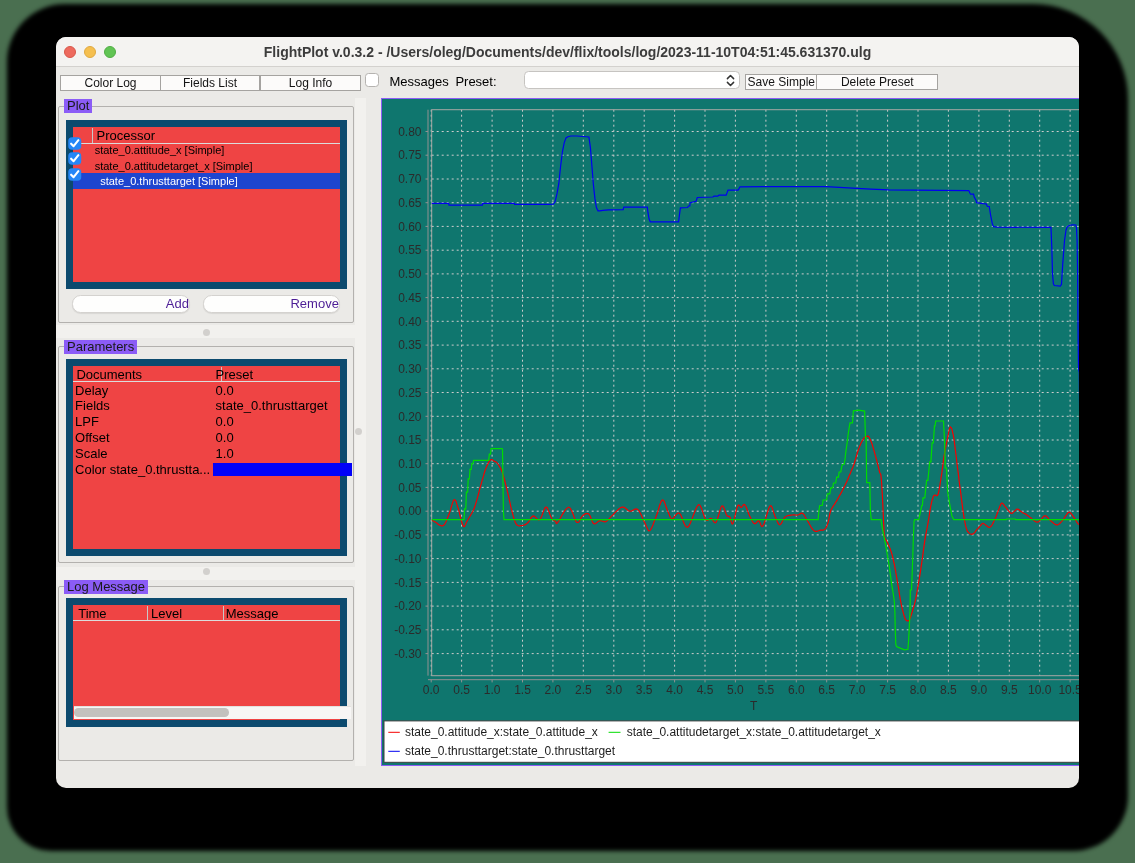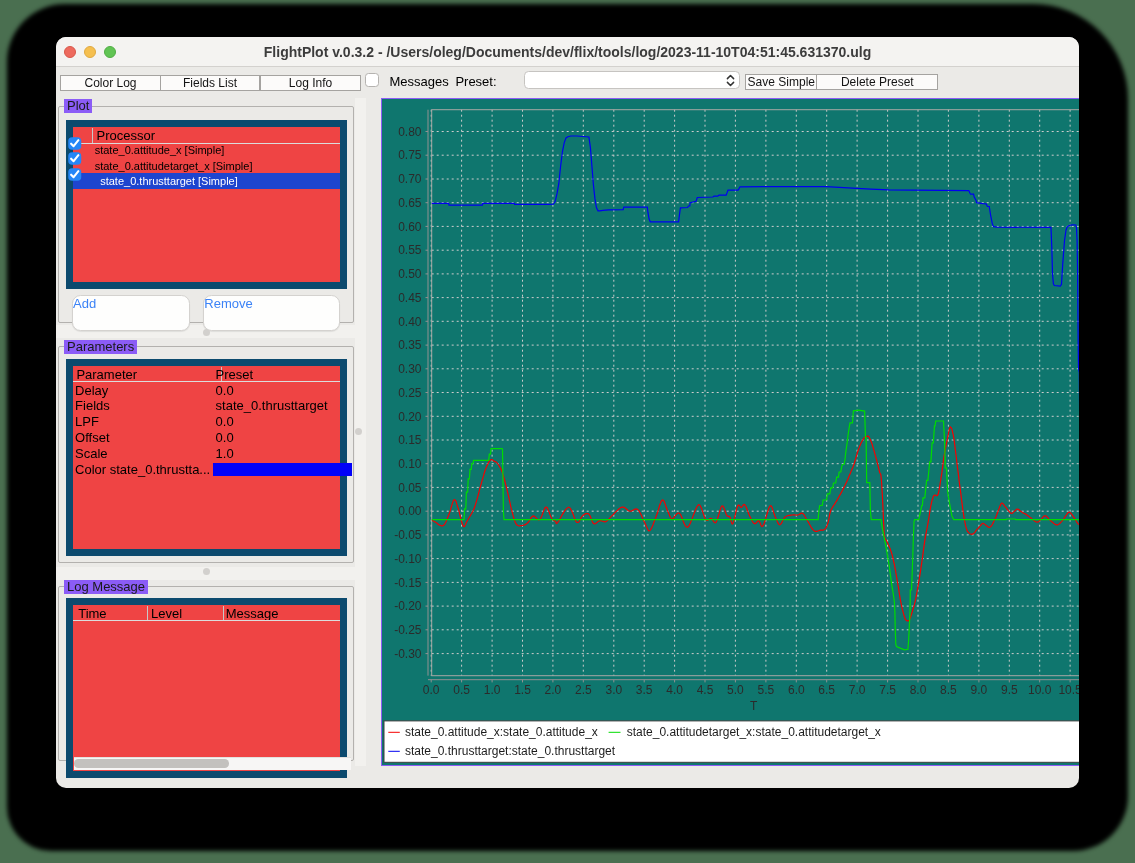--- a/index.html
+++ b/index.html
@@ -9,21 +9,21 @@
 #title{position:absolute;top:7px;width:100%;text-align:center;font-size:14px;font-weight:bold;color:#3c3c3c}
 .tbtn{position:absolute;height:16px;background:#fcfbfa;border:1px solid #a5a3a0;font-size:12px;text-align:center;line-height:14.5px;color:#141414;white-space:nowrap}
 .grp{position:absolute;left:2px;width:295.5px;border:1px solid #b3b1ae;border-radius:2px}
 .gtitle{position:absolute;left:8px;background:#8b5cf6;padding:0 3px;font-size:13px;color:#1a1a1a;line-height:14px}
 .tbl{position:absolute;background:#ef4444;border:7px solid #0c4a6e}
 .hdrline{position:absolute;left:0;width:100%;height:1px;background:#dcdcdc}
 .cdiv{position:absolute;top:1px;width:1px;background:#c8c8c8}
 .t12{font-size:11px;color:#000}
 .t13{font-size:13px;color:#000}
 .rowtxt{position:absolute;white-space:pre}
-.btn{position:absolute;height:36px;background:#fefefd;border:1px solid #d4d2cf;border-radius:8.5px;font-size:13px;text-align:left;line-height:16px;color:#3b82f6;box-shadow:0 1px 1px rgba(0,0,0,0.08)}
+.btn{position:absolute;height:18px;background:#fefefd;border:1px solid #d4d2cf;border-radius:8.5px;font-size:13px;text-align:right;line-height:16px;color:#4c1d95;box-shadow:0 1px 1px rgba(0,0,0,0.08)}
 .dot{position:absolute;width:7px;height:7px;border-radius:50%;background:#d2d0cd}
 #chartpanel{position:absolute;left:325px;top:61.3px;width:712px;height:668px;background:#0f766e;border:1px solid #8b5cf6}
 </style></head><body>
 <div id="shadow"></div>
 <div id="win">
 <div id="titlebar">
 <div class="tl" style="left:8px;background:#ed6a5e;border:0.5px solid #d8574a"></div>
 <div class="tl" style="left:28px;background:#f5bf4f;border:0.5px solid #dfa940"></div>
 <div class="tl" style="left:48px;background:#61c454;border:0.5px solid #51ad45"></div>
 <div id="title">FlightPlot v.0.3.2 - /Users/oleg/Documents/dev/flix/tools/log/2023-11-10T04:51:45.631370.ulg</div>
@@ -70,41 +70,41 @@
       <path d="M3.1 6.7 L5.6 9.2 L10.4 3.2" stroke="#ffffff" stroke-width="2.1" fill="none" stroke-linecap="round" stroke-linejoin="round"></path>
     </svg>
 <div class="btn" style="left:16px;top:258.2px;width:118px">Add</div>
 <div class="btn" style="left:147.3px;top:258.2px;width:136.6px">Remove</div>
 <div class="dot" style="left:146.5px;top:291.5px"></div>
 
 <div class="grp" style="top:309.2px;height:217px"></div>
 <div class="gtitle" style="top:302.5px">Parameters</div>
 <div class="tbl" style="left:10.2px;top:321.6px;width:280.8px;height:197.4px">
 <div class="cdiv" style="left:147.9px;height:14.2px"></div>
-<div class="rowtxt t13" style="left:3.2px;top:1px">Parameter</div>
+<div class="rowtxt t13" style="left:3.2px;top:1px">Documents</div>
 <div class="rowtxt t13" style="left:142.4px;top:1px">Preset</div>
 <div class="hdrline" style="top:15.2px"></div>
 <div class="rowtxt t13" style="left:1.9px;top:17.1px">Delay</div>
       <div class="rowtxt t13" style="left:142.4px;top:17.1px">0.0</div>
 <div class="rowtxt t13" style="left:1.9px;top:32.9px">Fields</div>
       <div class="rowtxt t13" style="left:142.4px;top:32.9px">state_0.thrusttarget</div>
 <div class="rowtxt t13" style="left:1.9px;top:48.7px">LPF</div>
       <div class="rowtxt t13" style="left:142.4px;top:48.7px">0.0</div>
 <div class="rowtxt t13" style="left:1.9px;top:64.5px">Offset</div>
       <div class="rowtxt t13" style="left:142.4px;top:64.5px">0.0</div>
 <div class="rowtxt t13" style="left:1.9px;top:80.3px">Scale</div>
       <div class="rowtxt t13" style="left:142.4px;top:80.3px">1.0</div>
 <div class="rowtxt t13" style="left:1.9px;top:96.1px">Color state_0.thrustta...</div>
 <div style="position:absolute;left:139.6px;top:97.9px;width:139.2px;height:12.7px;background:#0202f8"></div>
 </div>
 <div class="dot" style="left:147.1px;top:531.4px"></div>
 
 <div class="grp" style="top:549px;height:175px"></div>
 <div class="gtitle" style="top:542.5px">Log Message</div>
-<div class="tbl" style="left:10.2px;top:560.7px;width:280.8px;height:180px">
+<div class="tbl" style="left:10.2px;top:560.7px;width:280.8px;height:129px">
 <div class="cdiv" style="left:74.2px;height:14.2px"></div>
 <div class="cdiv" style="left:149.7px;height:14.2px"></div>
 <div class="rowtxt t13" style="left:5px;top:1px">Time</div>
 <div class="rowtxt t13" style="left:77.8px;top:1px">Level</div>
 <div class="rowtxt t13" style="left:152.5px;top:1px">Message</div>
 <div class="hdrline" style="top:15.2px"></div>
 <div style="position:absolute;left:1px;bottom:1px;width:277px;height:13px;background:#f7f6f5;border-top:1px solid #e3e1de"></div>
 <div style="position:absolute;left:1px;bottom:3px;width:155px;height:8.5px;border-radius:4.25px;background:#c3c1be"></div>
 </div>
 

